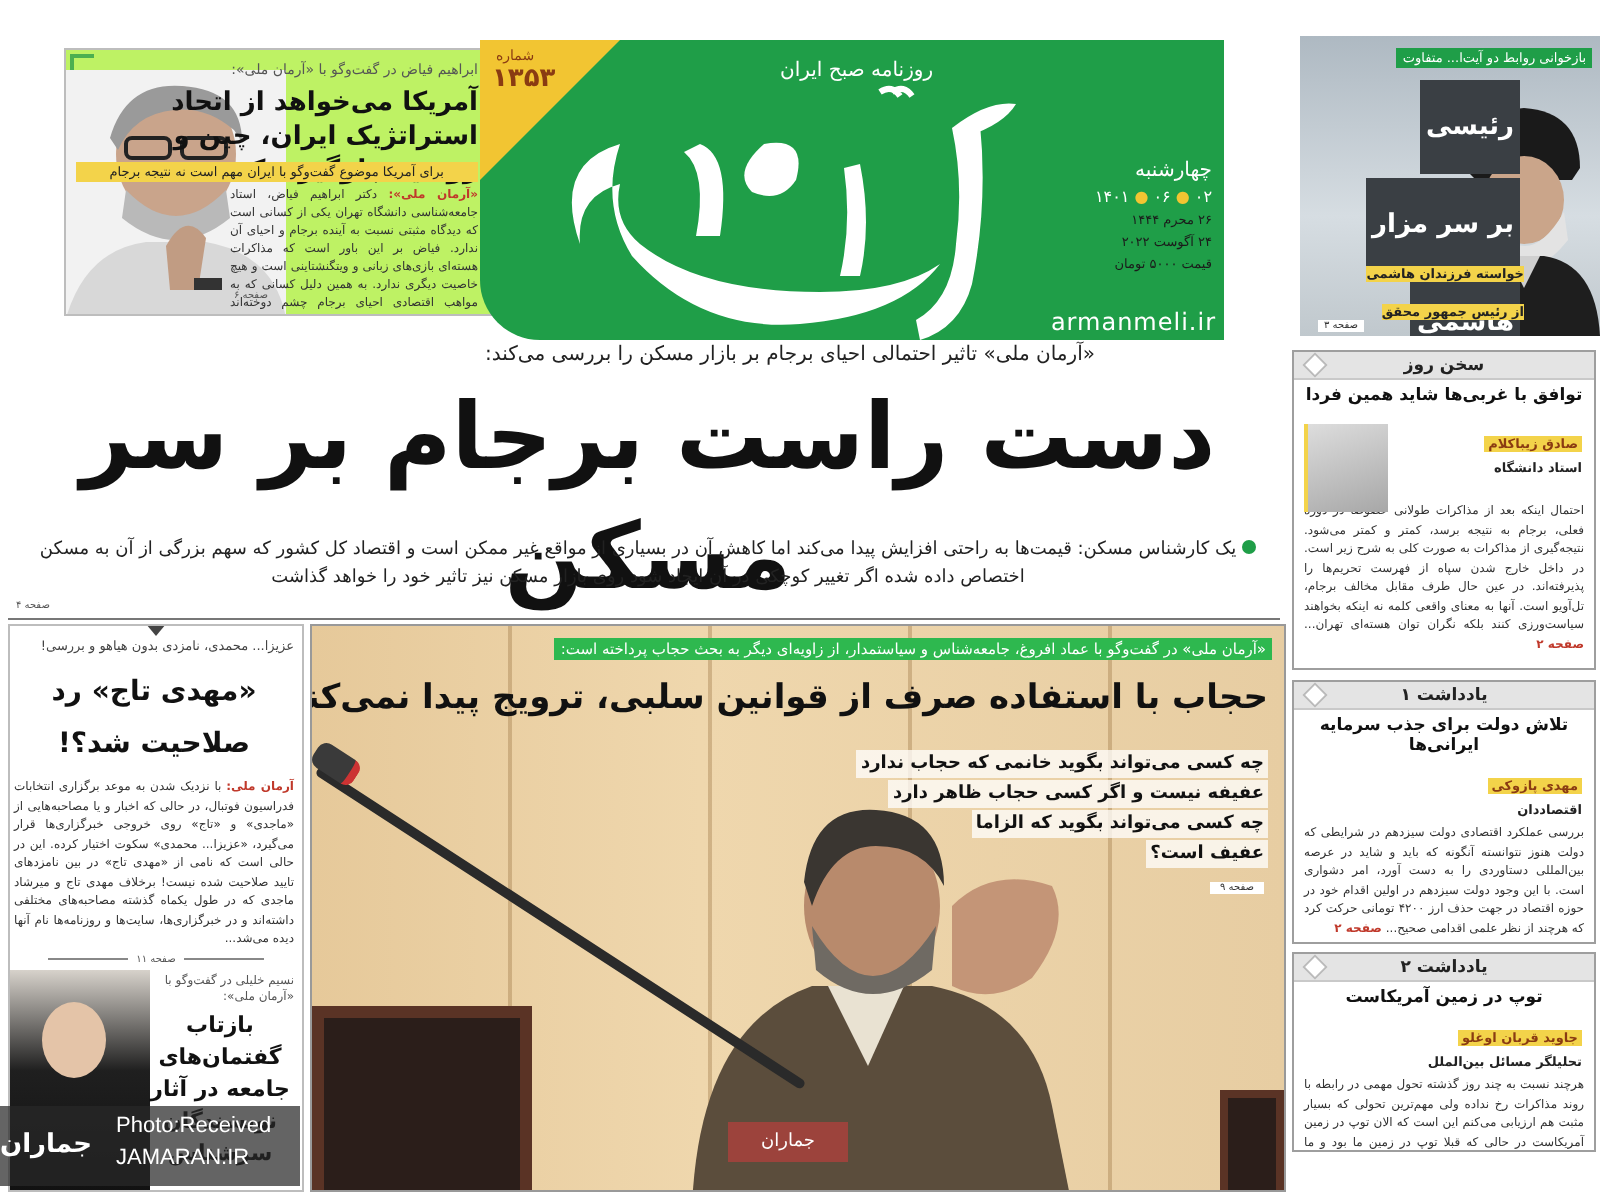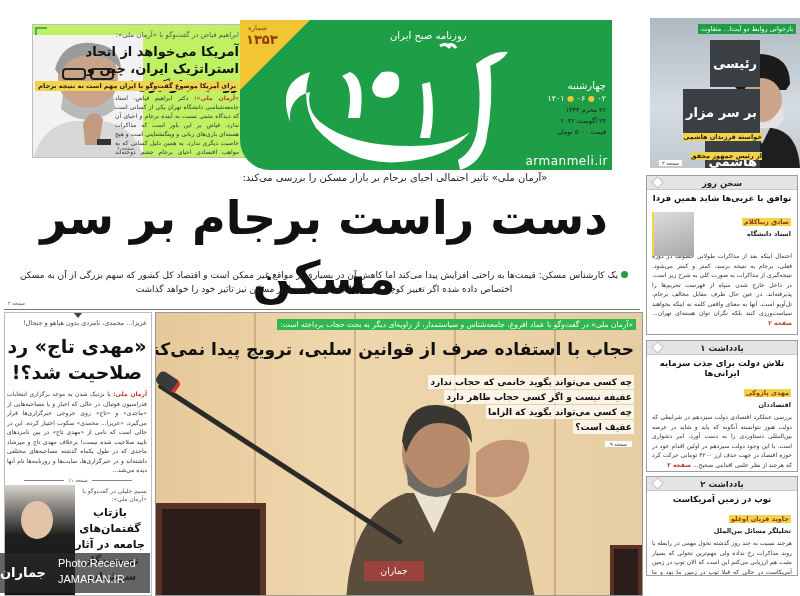--- a/index.html
+++ b/index.html
@@ -6,21 +6,21 @@
   html, body { width: 800px; height: 596px; overflow: hidden; background: #ffffff; }
   body { font-family: "DejaVu Sans", sans-serif; color: #1a1a1a; position: relative; direction: rtl; }
 
   .abs { position: absolute; }
 
   
   #interview-box { left: 4px; top: 24px; width: 214px; height: 134px; border: 1px solid #bdbdbd; background: #bef264; overflow: hidden; margin-left: 28px; }
   #interview-box .photo { position: absolute; left: 0; top: 10px; width: 110px; height: 124px; }
   #interview-box .kicker { position: absolute; right: 6px; top: 6px; font-size: 7px; color: #555; white-space: nowrap; }
   #interview-box .headline { position: absolute; right: 6px; top: 18px; width: 170px; font-size: 13px; font-weight: bold; line-height: 17px; text-align: right; color: #111; }
-  #interview-box .highlight { position: absolute; right: 6px; top: 56px; background: #f3d34a; font-size: 6.5px; font-weight: bold; padding: 1px 3px; white-space: nowrap; color: #222; }
+  #interview-box .highlight { position: absolute; right: 6px; top: 56px; background: #f3d34a; font-size: 6.5px; font-weight: normal; padding: 1px 17px; white-space: nowrap; color: #222; }
   #interview-box .body { position: absolute; right: 6px; top: 68px; width: 124px; font-size: 6px; line-height: 9px; text-align: justify; color: #333; }
   #interview-box .body .lead { color: #c0392b; font-weight: bold; }
   #interview-box .page-ref { position: absolute; left: 84px; bottom: 6px; font-size: 5px; color: #555; }
   #interview-box .corner { position: absolute; left: 2px; top: 2px; width: 12px; height: 12px; border-left: 2px solid #4caf50; border-top: 2px solid #4caf50; }
 
   
   #masthead { left: 240px; top: 20px; width: 372px; height: 150px; background: #1f9e48; border-radius: 0 0 0 30px; overflow: hidden; }
   #masthead .issue-tri { position: absolute; left: 0; top: 0; width: 0; height: 0; border-top: 70px solid #f2c532; border-right: 70px solid transparent; }
   #masthead .issue-label { position: absolute; left: 8px; top: 4px; font-size: 7px; color: #8a3b12; direction: rtl; }
   #masthead .issue-num { position: absolute; left: 6px; top: 12px; font-size: 13px; font-weight: bold; color: #8a3b12; }
@@ -63,21 +63,21 @@
   .op-box .op-portrait { position: absolute; left: 5px; width: 42px; height: 44px; border-left: 2px solid #f3d34a; background: linear-gradient(160deg, #ddd, #a7a7a7); }
 
   #op-sokhan { top: 175px; height: 160px; }
   #op-yad1 { top: 340px; height: 132px; }
   #op-yad2 { top: 476px; height: 100px; }
 
   
   #left-col { left: 4px; top: 312px; width: 148px; height: 284px; border: 1px solid #bdbdbd; background: #fff; overflow: hidden; }
   #left-col .tri { position: absolute; left: 68px; top: -1px; width: 0; height: 0; border-left: 5px solid transparent; border-right: 5px solid transparent; border-top: 6px solid #444; }
   #left-col .kicker { position: absolute; right: 4px; top: 6px; font-size: 6.5px; color: #444; white-space: nowrap; }
-  #left-col .headline { position: absolute; right: 4px; top: 20px; width: 140px; text-align: center; font-size: 19px; font-weight: bold; line-height: 26px; color: #111; }
+  #left-col .headline { position: absolute; right: 4px; top: 20px; width: 140px; text-align: center; font-size: 14px; font-weight: bold; line-height: 26px; color: #111; }
   #left-col .body { position: absolute; right: 4px; top: 76px; width: 140px; font-size: 6px; line-height: 9.5px; text-align: justify; color: #333; }
   #left-col .body .lead { color: #c0392b; font-weight: bold; }
   #left-col .page-ref { position: absolute; left: 0; right: 0; top: 164px; text-align: center; font-size: 5px; color: #555; }
   #left-col .page-ref::before, #left-col .page-ref::after { content: ""; display: inline-block; width: 40px; height: 1px; background: #888; vertical-align: middle; margin: 0 4px; }
 
   #left-col .sub-photo { position: absolute; left: 0; top: 172px; width: 70px; height: 112px; background: linear-gradient(180deg, #d7d2cb 0%, #1f1f1f 45%, #111 100%); }
   #left-col .sub-photo .face { position: absolute; left: 16px; top: 16px; width: 32px; height: 38px; border-radius: 50%; background: #e4c4a8; }
   #left-col .sub-kicker { position: absolute; right: 4px; top: 174px; width: 80px; text-align: right; font-size: 6px; color: #555; line-height: 8px; }
   #left-col .sub-head { position: absolute; right: 4px; top: 192px; width: 74px; text-align: center; font-size: 11px; font-weight: bold; line-height: 16px; color: #111; }
 
@@ -204,21 +204,21 @@
 <div id="op-yad2" class="op-box">
   <div class="op-head"><span class="diamond"></span><span>یادداشت ۲</span></div>
   <div class="op-title">توپ در زمین آمریکاست</div>
   <div class="op-author">جاوید قربان اوغلو</div>
   <div class="op-role">تحلیلگر مسائل بین‌الملل</div>
   <div class="op-body">هرچند نسبت به چند روز گذشته تحول مهمی در رابطه با روند مذاکرات رخ نداده ولی مهم‌ترین تحولی که بسیار مثبت هم ارزیابی می‌کنم این است که الان توپ در زمین آمریکاست در حالی که قبلا توپ در زمین ما بود و ما بالاخره در مقابل سوالاتی از طرف اتحادیه اروپا و...</div>
 </div>
 
 <div id="left-col" class="abs">
   <div class="tri"></div>
-  <div class="kicker">عزیزا... محمدی، نامزدی بدون هیاهو و جنجال!</div>
+  <div class="kicker">عزیزا... محمدی، نامزدی بدون هیاهو و بررسی!</div>
   <div class="headline">«مهدی تاج» رد صلاحیت شد؟!</div>
   <div class="body"><span class="lead">آرمان ملی:</span> <span>با نزدیک شدن به موعد برگزاری انتخابات فدراسیون فوتبال، در حالی که اخبار و یا مصاحبه‌هایی از «ماجدی» و «تاج» روی خروجی خبرگزاری‌ها قرار می‌گیرد، «عزیزا... محمدی» سکوت اختیار کرده. این در حالی است که نامی از «مهدی تاج» در بین نامزدهای تایید صلاحیت شده نیست! برخلاف مهدی تاج و میرشاد ماجدی که در طول یکماه گذشته مصاحبه‌های مختلفی داشته‌اند و در خبرگزاری‌ها، سایت‌ها و روزنامه‌ها نام آنها دیده می‌شد...</span></div>
   <div class="page-ref"><span>صفحه ۱۱</span></div>
 
   <div class="sub-photo">
       <div class="face"></div>
     </div>
   <div class="sub-kicker">نسیم خلیلی در گفت‌وگو با «آرمان ملی»:</div>
   <div class="sub-head">بازتاب گفتمان‌های جامعه در آثار نویسندگان سرشناس</div>
 </div>

